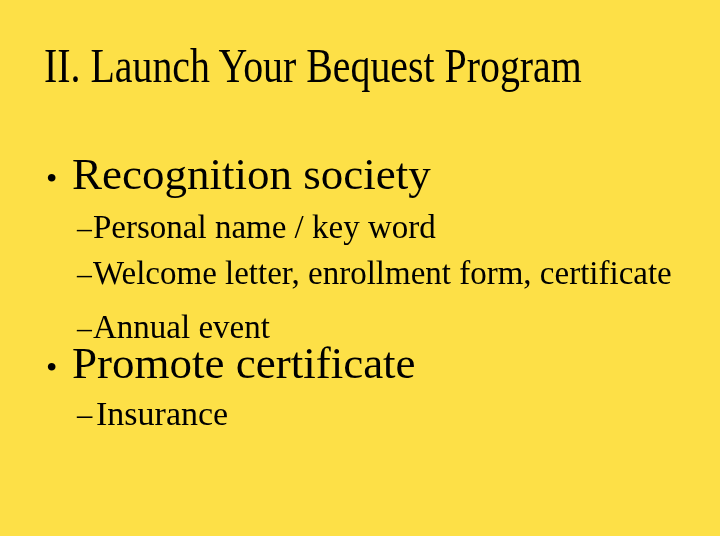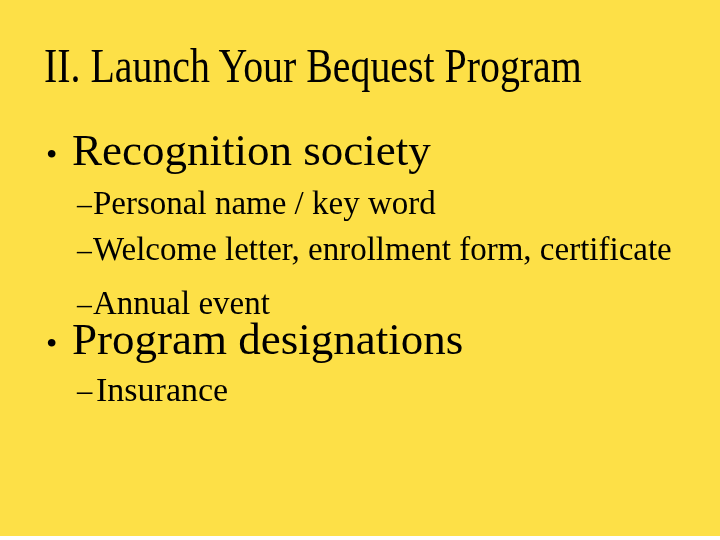--- a/index.html
+++ b/index.html
@@ -25,20 +25,21 @@
     font-weight: normal;
     line-height: 1;
     white-space: nowrap;
     transform: scaleX(0.83);
     transform-origin: left top;
   }
   .line {
     position: absolute;
     line-height: 1;
     white-space: nowrap;
+    margin-top: 24px;
   }
   .l1 {
     left: 46px;
     font-size: 45px;
   }
   .l2 {
     left: 77px;
     font-size: 33px;
   }
   .l2.small {
@@ -76,20 +77,20 @@
 
   <div class="line l2" style="top:233px">
     <span class="marker">–</span><span>Welcome letter, enrollment form, certificate</span>
   </div>
 
   <div class="line l2" style="top:287px">
     <span class="marker">–</span><span>Annual event</span>
   </div>
 
   <div class="line l1" style="top:317px">
-    <span class="marker">•</span><span>Program designations</span>
+    <span class="marker">•</span><span>Promote certificate</span>
   </div>
 
   <div class="line l2 small" style="top:373px">
     <span class="marker">–</span><span>Insurance</span>
   </div>
 
 </div>
 
 </body></html>

